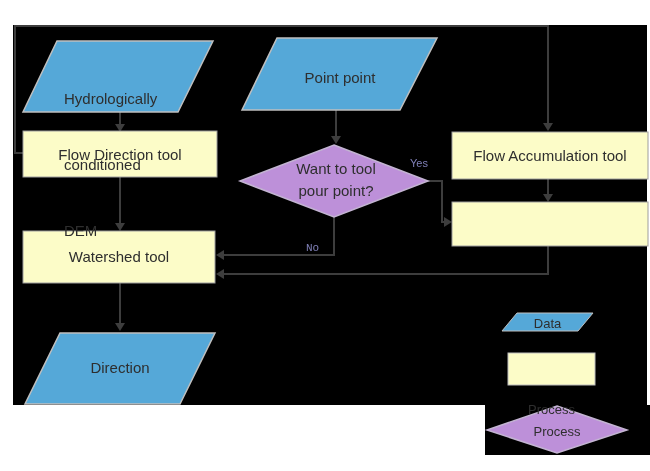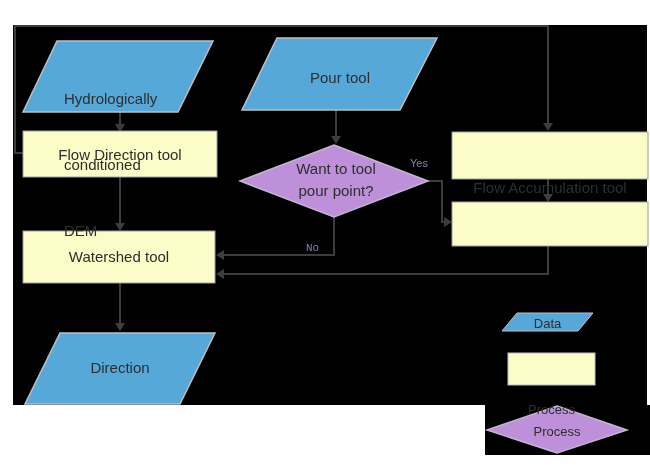--- a/index.html
+++ b/index.html
@@ -68,25 +68,25 @@
     <rect x="508" y="353" width="87" height="32" stroke-width="1" stroke="#bdbdbd" fill="#fcfcc8"></rect>
     <polygon points="557,406 627,430 557,453 487,430" stroke-width="1.5" stroke="#c3b4d2" fill="#bd90d9"></polygon>
   </svg>
 
   <div class="lbl multiline" style="left:64px;top:44px;width:150px;">
     <div>Hydrologically</div>
     <div>conditioned</div>
     <div>DEM</div>
   </div>
 
-  <div class="lbl center" style="left:250px;top:69px;width:180px;">Pour tool</div>
+  <div class="lbl center" style="left:250px;top:69px;width:180px;">Point point</div>
 
   <div class="lbl center" style="left:23px;top:146px;width:194px;">Flow Direction tool</div>
 
-  <div class="lbl center" style="left:452px;top:147px;width:196px;margin-top:32px;">Flow Accumulation tool</div>
+  <div class="lbl center" style="left:452px;top:147px;width:196px;">Flow Accumulation tool</div>
 
 
   <div class="lbl center multiline" style="left:244px;top:158px;width:184px;">
     <div>Want to tool</div>
     <div>pour point?</div>
   </div>
 
   <div class="lbl center" style="left:23px;top:248px;width:192px;">Watershed tool</div>
 
   <div class="lbl center" style="left:25px;top:359px;width:190px;">Direction</div>

